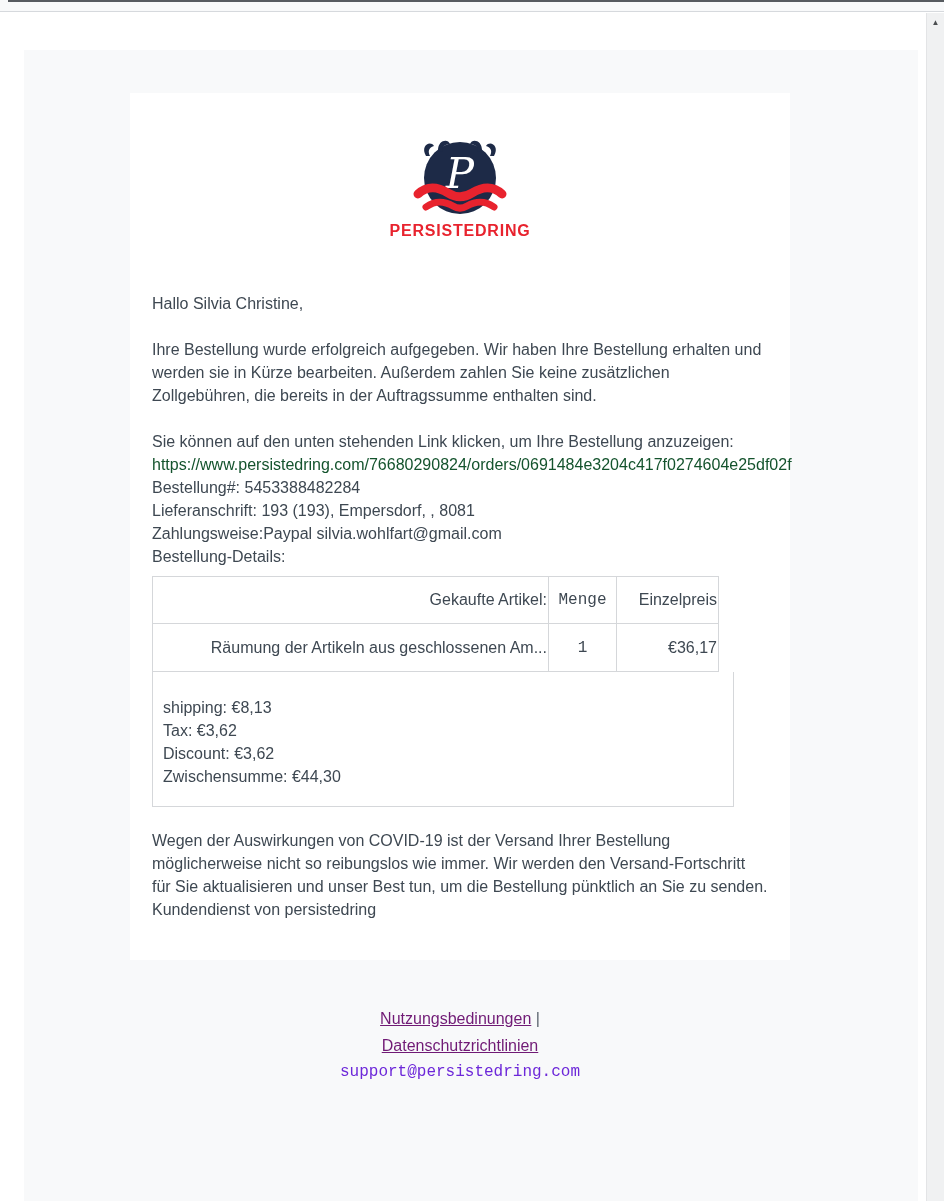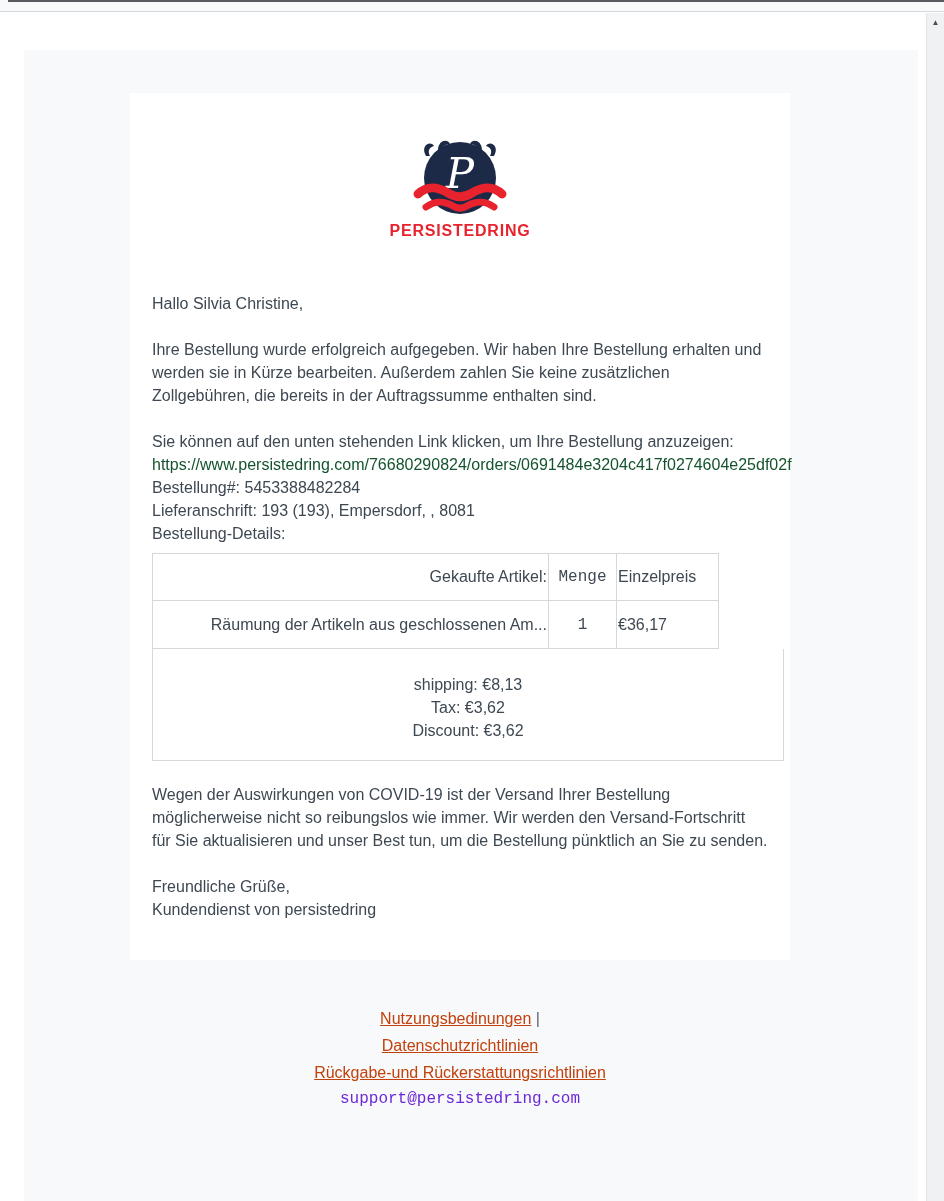--- a/index.html
+++ b/index.html
@@ -25,30 +25,30 @@
   .line{line-height:23px;}
   .block-gap{margin-top:23px;}
   .order-link{color:#14532d;text-decoration:none;cursor:pointer;}
 
   table.order-table{border-collapse:collapse;margin-top:8px;width:550px;table-layout:fixed;}
   .order-table th,.order-table td{border:1px solid #d5d7da;font-weight:normal;font-size:16px;color:#3e4852;}
   .order-table th{height:44px;}
   .order-table td{height:45px;}
   .col-item{width:386px;text-align:right;padding-left:8px;}
   .col-qty{width:65px;text-align:center;font-family:Liberation Mono, monospace;}
-  .col-price{width:99px;text-align:left;}
+  .col-price{width:99px;text-align:right;}
   td.col-item{white-space:nowrap;overflow:hidden;}
 
-  .totals{width:632px;box-sizing:border-box;border:1px solid #d5d7da;border-top:none;padding:24px 10px 18px;text-align:center;line-height:23px;}
+  .totals{width:582px;box-sizing:border-box;border:1px solid #d5d7da;border-top:none;padding:24px 10px 18px;text-align:left;line-height:23px;}
 
   .covid{margin-top:22px;}
   .closing{margin-top:23px;}
 
   .footer{position:absolute;left:106px;top:955px;width:660px;text-align:center;font-size:16px;line-height:27px;color:#59636c;}
-  .footer a{color:#c2410c;text-decoration:underline;cursor:pointer;}
+  .footer a{color:#701a75;text-decoration:underline;cursor:pointer;}
   .footer .support{color:#6d28d9;font-family:Liberation Mono, monospace;}
 </style>
 </head>
 <body>
 
 <div class="screen">
 
   <div class="top-strip"></div>
   <div class="top-line"></div>
 
@@ -71,20 +71,21 @@
       </div>
 
       <p class="greeting">Hallo Silvia Christine,</p>
 
       <p class="para">Ihre Bestellung wurde erfolgreich aufgegeben. Wir haben Ihre Bestellung erhalten und werden sie in Kürze bearbeiten. Außerdem zahlen Sie keine zusätzlichen Zollgebühren, die bereits in der Auftragssumme enthalten sind.</p>
 
       <div class="line block-gap">Sie können auf den unten stehenden Link klicken, um Ihre Bestellung anzuzeigen:</div>
       <div class="line"><a class="order-link">https://www.persistedring.com/76680290824/orders/0691484e3204c417f0274604e25df02f</a></div>
       <div class="line">Bestellung#: 5453388482284</div>
       <div class="line">Lieferanschrift: 193 (193), Empersdorf, , 8081</div>
+      <div class="line">Zahlungsweise:Paypal silvia.wohlfart@gmail.com</div>
       <div class="line">Bestellung-Details:</div>
 
       <table class="order-table">
         <tbody>
             <tr>
           <th class="col-item">Gekaufte Artikel:</th>
           <th class="col-qty">Menge</th>
           <th class="col-price">Einzelpreis</th>
         </tr>
         <tr>
@@ -92,33 +93,32 @@
           <td class="col-qty">1</td>
           <td class="col-price">€36,17</td>
         </tr>
       </tbody>
         </table>
 
       <div class="totals">
         <div class="line">shipping: €8,13</div>
         <div class="line">Tax: €3,62</div>
         <div class="line">Discount: €3,62</div>
+        <div class="line">Zwischensumme: €44,30</div>
       </div>
 
       <p class="para covid">Wegen der Auswirkungen von COVID-19 ist der Versand Ihrer Bestellung möglicherweise nicht so reibungslos wie immer. Wir werden den Versand-Fortschritt für Sie aktualisieren und unser Best tun, um die Bestellung pünktlich an Sie zu senden.</p>
 
-      <div class="line closing">Freundliche Grüße,</div>
       <div class="line">Kundendienst von persistedring</div>
 
     </div>
 
     <div class="footer">
       <div><a>Nutzungsbedinungen</a> <span>|</span></div>
       <div><a>Datenschutzrichtlinien</a></div>
-      <div><a>Rückgabe-und Rückerstattungsrichtlinien</a></div>
       <div class="support">support@persistedring.com</div>
     </div>
 
   </div>
 
   <div class="scrollbar">
     <div class="scroll-up">▲</div>
   </div>
 
 </div>

